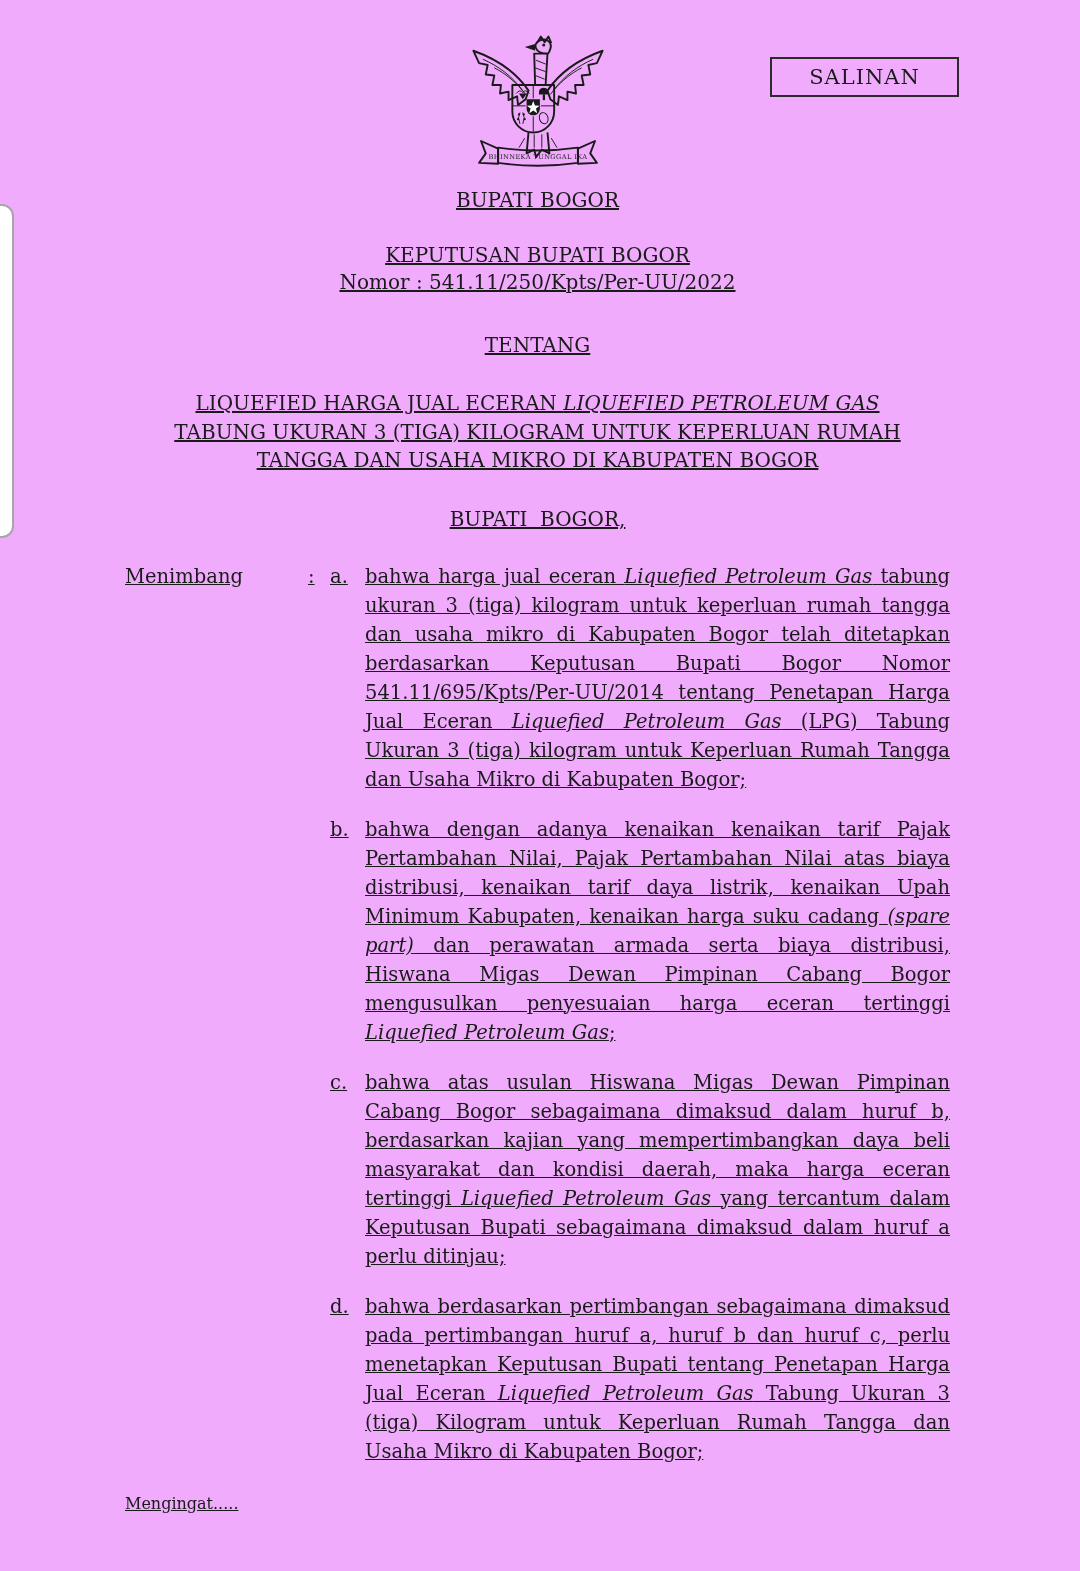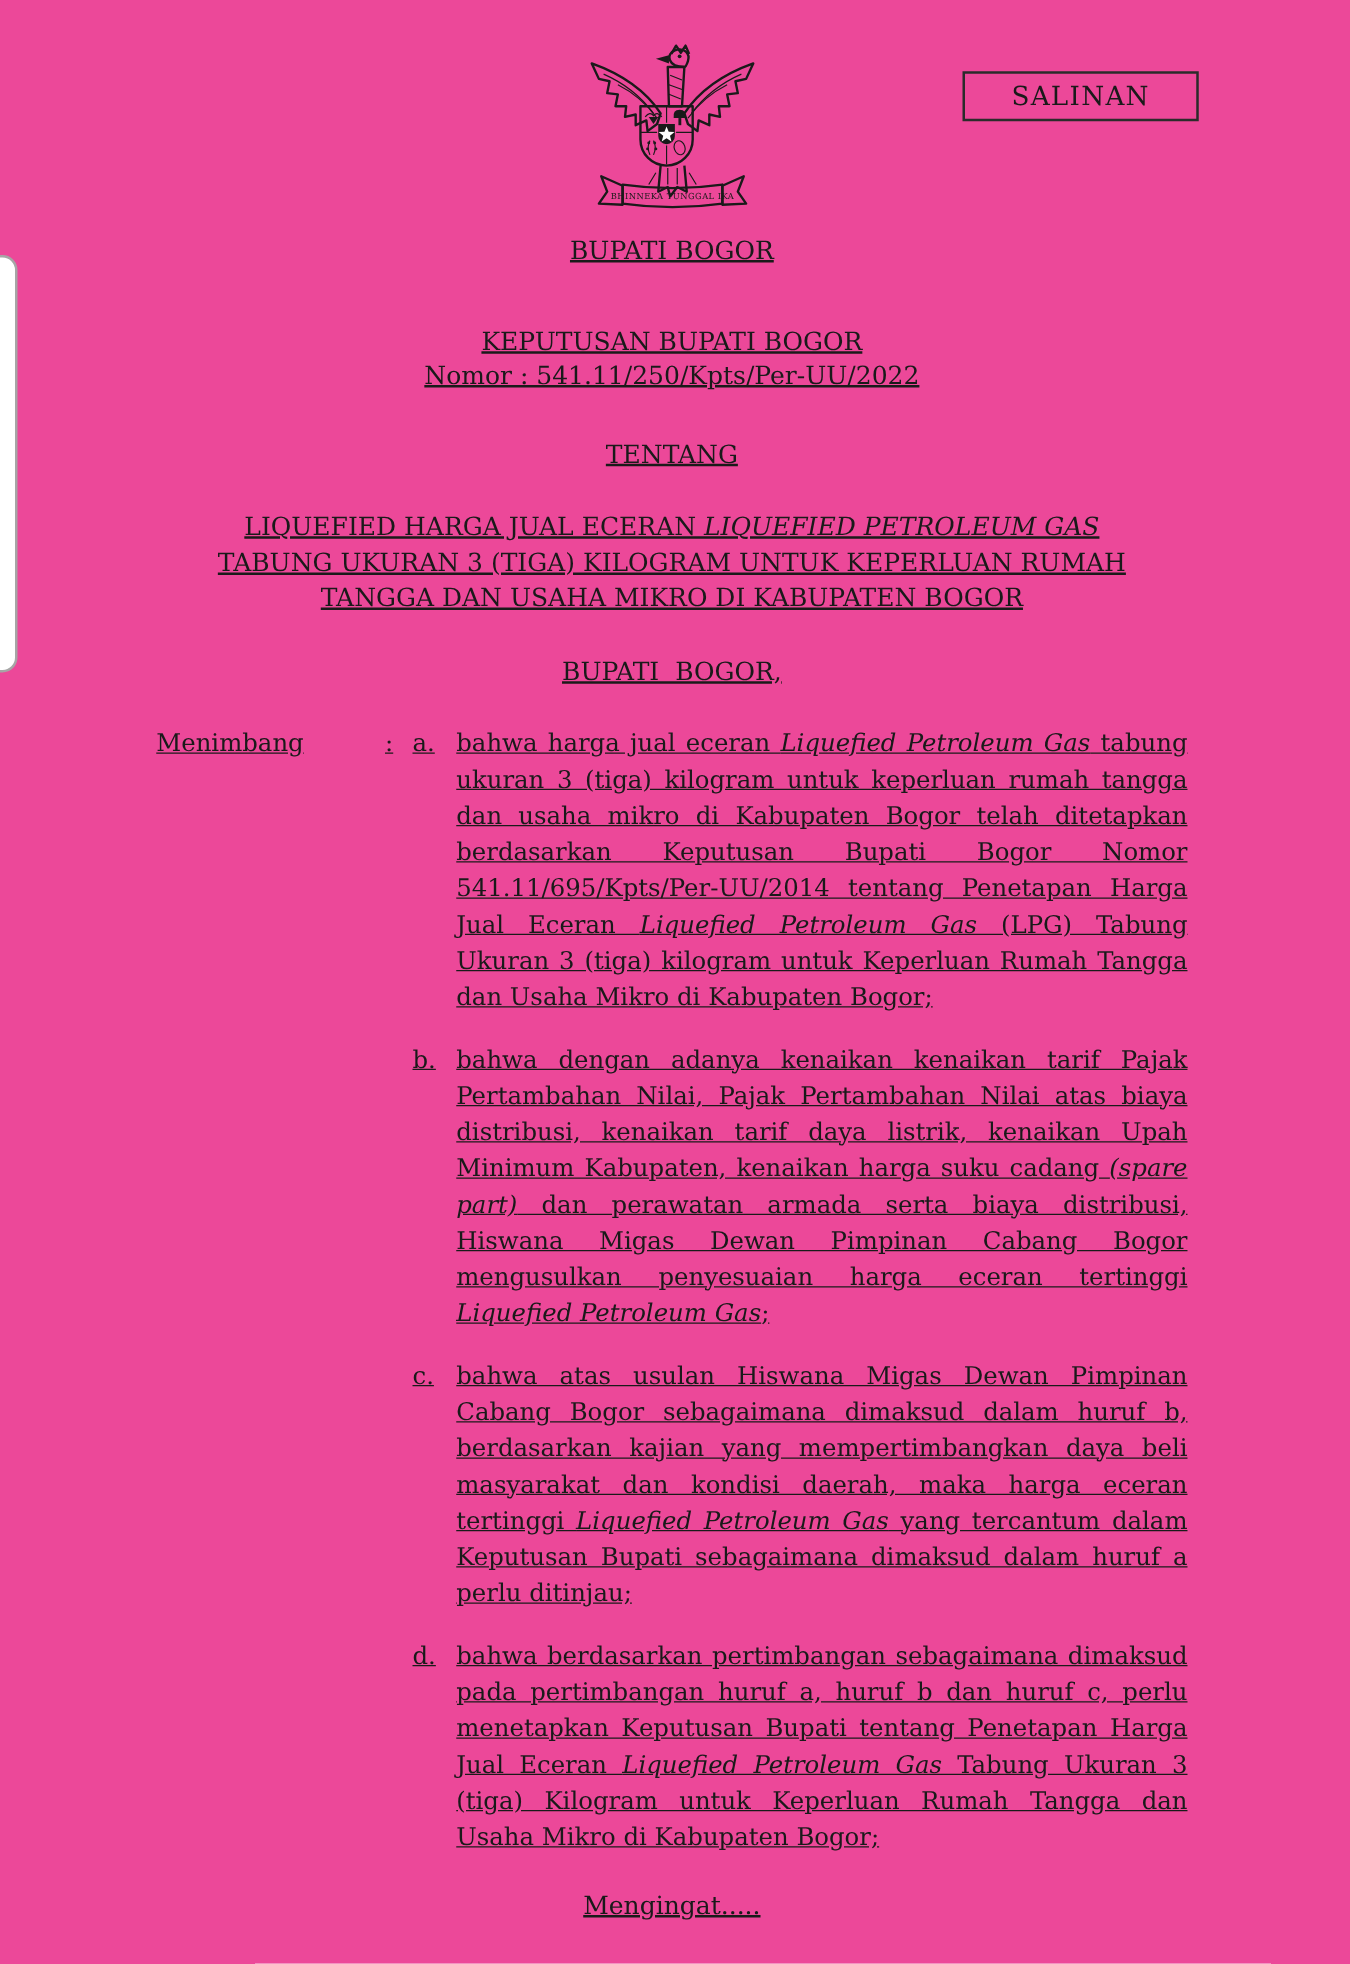--- a/index.html
+++ b/index.html
@@ -1,19 +1,19 @@
 <!DOCTYPE html>
 <html><head>
 <meta charset="utf-8">
 <style>
   html,body{margin:0;padding:0;background:#ffffff;}
   .page{
     position:relative;
     width:1080px;height:1571px;
-    background:#ec4899;
+    background:#f0abfc;
     color:#1a1a1a;
     font-family:"DejaVu Serif","Liberation Serif",serif;
     overflow:hidden;
   }
   
   .left-artifact{
     position:absolute;
     left:-32px;top:204px;
     width:42px;height:330px;
     border:2px solid #a6a6a6;
@@ -33,21 +33,21 @@
     position:relative;
     margin:0 130px 0 125px; 
     text-decoration:underline;
   }
   .emblem-wrap{
     margin:28px auto 0 auto;
     width:152px;height:150px;
   }
   .center{text-align:center;}
   .hdr{font-size:20px;line-height:27px;}
-  .decree-title{margin-top:46px;}
+  .decree-title{margin-top:28px;}
   .tentang{margin-top:36px;}
   .subject{
     margin:30px auto 0 auto;
     max-width:742px;
     font-size:20px;
     line-height:28.5px;
   }
   .salutation{
     margin-top:31px;
     white-space:pre;
@@ -60,22 +60,22 @@
   }
   .c-label{width:183px;flex:0 0 183px;}
   .c-colon{width:22px;flex:0 0 22px;}
   .c-items{flex:1;}
   .c-item{display:flex;margin-top:21px;}
   .c-item:first-child{margin-top:0;}
   .c-letter{width:35px;flex:0 0 35px;}
   .c-text{flex:1;text-align:justify;}
   .catchword{
     margin-top:28px;
-    text-align:center;
-    font-size:20px;
+    text-align:left;
+    font-size:16px;
   }
   i{font-style:italic;}
   svg .ln{fill:none;stroke:#1a1a1a;stroke-width:2;stroke-linejoin:round;}
   svg .thin{fill:none;stroke:#1a1a1a;stroke-width:1;}
   svg .blk{fill:#1a1a1a;stroke:none;}
 </style>
 </head>
 <body>
 
 <div class="page">

